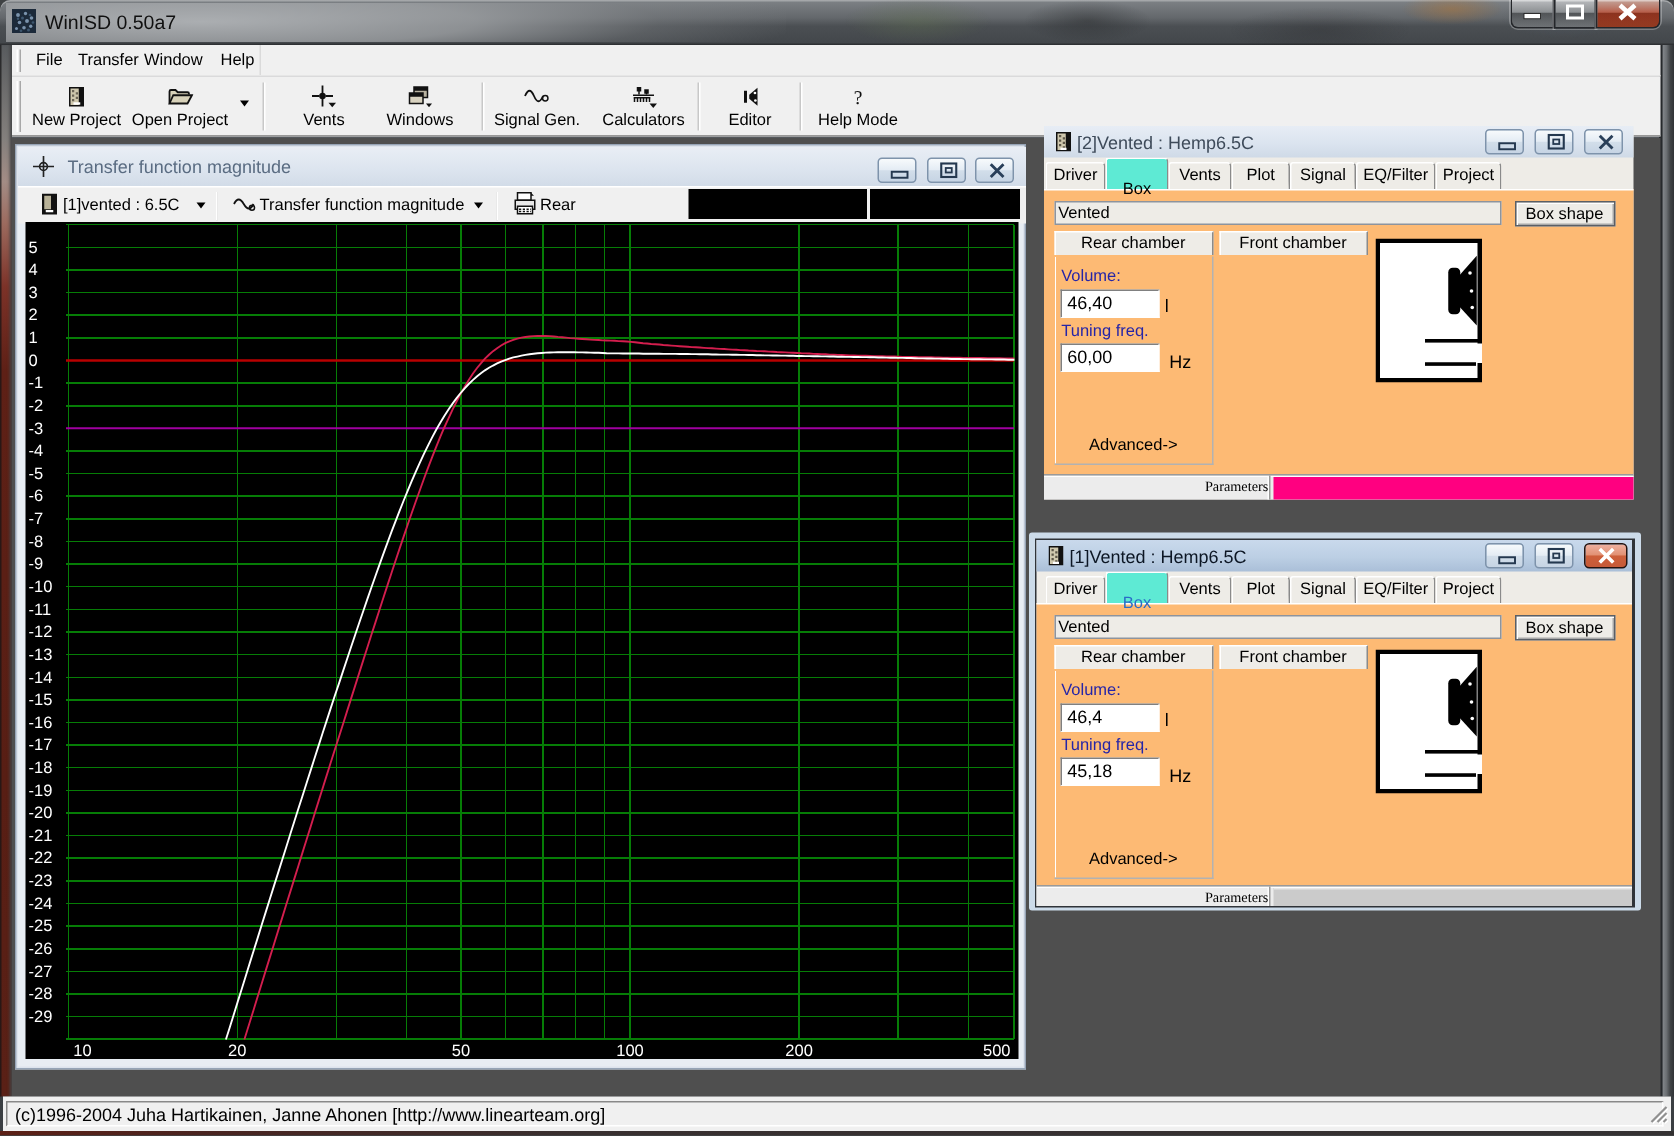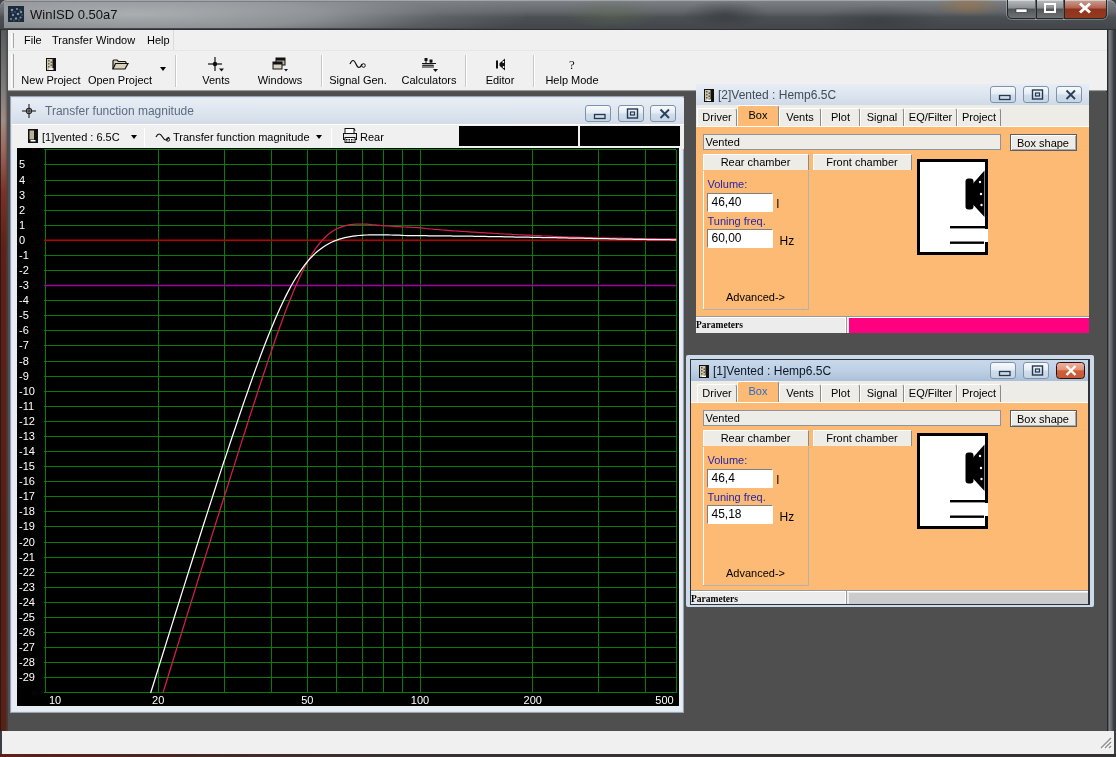--- a/index.html
+++ b/index.html
@@ -41,31 +41,31 @@
 .parr{top:10px;width:0;height:0;border:3.5px solid transparent;border-top:4.5px solid #000}
 .psep{top:3px;width:1px;height:19px;background:#b5b5b5;border-right:1px solid #fff}
 .blk{top:0.5px;height:20px;background:#000}
 #pplot{left:6px;top:51px;width:661.5px;height:558px;background:#000}
 .cwin{background:#eeece7}
 .ctitle{background:linear-gradient(180deg,#e7edf5 0%,#dbe4ef 55%,#cfdae7 100%)}
 .ctitle2{background:linear-gradient(180deg,#c9d9ec 0%,#bccfe4 55%,#aabfd8 100%)}
 .wicon{width:10px;height:13px}
 .wtitle{font-size:12px;color:#0c1624}
 .tab{position:absolute;top:3px;height:18px;background:#eeece7;border-top:1px solid #fff;border-left:1px solid #fff;border-right:1px solid #8a8a8a;border-radius:2px 3px 0 0;font-size:11px;text-align:center;color:#000;padding-top:2px}
-.tabsel{top:0;height:21px;z-index:3;background:#fdba74;border-bottom:none;padding-top:3px}
+.tabsel{top:0;height:21px;z-index:3;background:#5eead4;border-bottom:none;padding-top:14px}
 .page{background:#fdba74;border-top:1px solid #fff}
 .vbox{border:1px solid #8d949e;font-size:11px;padding:1px 0 0 2px;color:#000;background:#eeece7}
 .btn3d{border:1px solid #5a5f66;box-shadow:inset 1px 1px 0 #fff,inset -1px -1px 0 #a9a9a9;background:#eeece7;font-size:11px;text-align:center;color:#000}
 .chamtab{border-top:1px solid #fff;border-left:1px solid #fff;border-right:1px solid #8a8a8a;background:#eeece7;font-size:11px;text-align:center;color:#000;padding-top:1px}
 .blab{font-size:11px;color:#2525a8}
 .inp{background:#fff;border:1px solid #808080;border-right-color:#fff;border-bottom-color:#fff;font-size:12px;color:#000;padding:1px 0 0 4px}
 .unit{font-size:12px;color:#000}
 .adv{font-size:11px;color:#000}
 .sbar{background:#ececec;border-top:1px solid #9a9a9a;box-shadow:inset 0 1px 0 #fff}
-.spanel{border-right:1px solid #9a9a9a;box-shadow:inset -1px 0 0 #fff;font-weight:bold;font-size:9.5px;text-align:left;color:#000;font-family:"Liberation Serif",serif}
+.spanel{border-right:1px solid #9a9a9a;box-shadow:inset -1px 0 0 #fff;font-weight:normal;font-size:9.5px;text-align:right;color:#000;font-family:"Liberation Serif",serif}
 #stat{left:2px;top:731px;width:1112px;height:23px;background:#f0f0f0}
 #statin{left:2px;top:3px;width:1105px;height:17px;border:1px solid #898989;border-right-color:#fff;border-bottom-color:#fff;font-size:12px;color:#000;padding:1px 0 0 5px}
 </style></head>
 <body>
 <div class="abs" id="frame"></div>
 <div class="abs" id="tbar"></div>
 <div class="abs" id="tband"></div>
 <div class="abs" style="left:0;top:0;width:1116px;height:30px;border-radius:7px 7px 0 0;background:radial-gradient(ellipse 70px 22px at 612px 14px,rgba(96,112,78,.40),rgba(96,112,78,0) 70%),radial-gradient(ellipse 60px 20px at 725px 14px,rgba(38,40,42,.45),rgba(38,40,42,0) 70%),radial-gradient(ellipse 45px 14px at 968px 6px,rgba(185,115,40,.42),rgba(185,115,40,0) 75%),radial-gradient(ellipse 55px 18px at 1042px 12px,rgba(88,102,118,.30),rgba(88,102,118,0) 75%),radial-gradient(ellipse 80px 20px at 880px 20px,rgba(30,30,32,.25),rgba(30,30,32,0) 75%)"></div>
 <svg class="abs" style="left:8px;top:6px" width="17" height="17">
     <rect x="0" y="0" width="16" height="16" fill="#1c2a3a"></rect>
@@ -489,20 +489,21 @@
         <circle cx="64" cy="35" r="1.2"></circle>
         <circle cx="64.5" cy="46" r="1.2"></circle>
       </g>
 </svg>
  <div class="abs sbar" style="left:0;top:230px;width:397px;height:14px">
    <div class="abs spanel" style="left:0;top:0;width:155.5px;height:13px;padding-top:3px">Parameters</div>
    <div class="abs" style="left:157.5px;top:1px;width:239.5px;height:12px;background:#cbcbcb;box-shadow:inset 0 1px 0 #e8e8e8"></div>
  </div>
 </div>
 <div class="abs" id="stat">
+    <div class="abs" id="statin">(c)1996-2004 Juha Hartikainen, Janne Ahonen [http://www.linearteam.org]</div>
 <svg class="abs" style="left:1097px;top:5px" width="14" height="14">
       <g stroke="#909090" stroke-width="1.5">
         <line x1="12" y1="2" x2="2" y2="12"></line>
         <line x1="12" y1="6" x2="6" y2="12"></line>
         <line x1="12" y1="10" x2="10" y2="12"></line>
       </g>
       <g stroke="#fff" stroke-width="1">
         <line x1="13" y1="3" x2="3" y2="13"></line>
         <line x1="13" y1="7" x2="7" y2="13"></line>
         <line x1="13" y1="11" x2="11" y2="13"></line>

